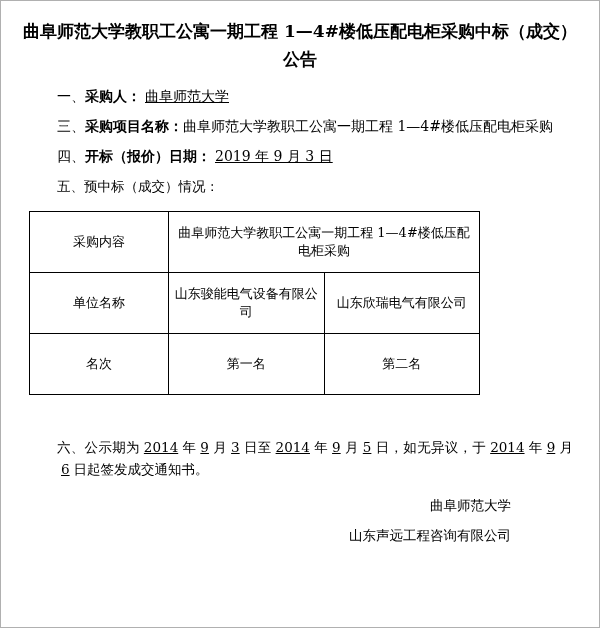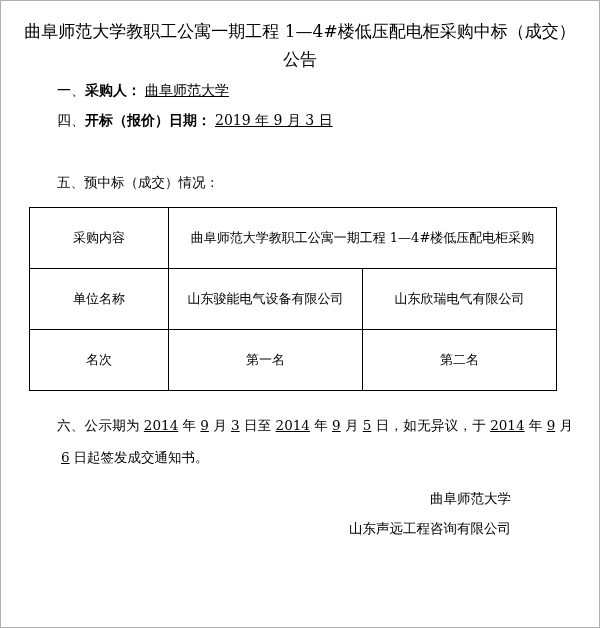--- a/index.html
+++ b/index.html
@@ -18,64 +18,63 @@
     position: relative;
     width: 600px;
     height: 628px;
     box-sizing: border-box;
     border: 1px solid #b0b0b0;
     padding: 10px 22px 0 22px;
   }
   .doc-title {
     text-align: center;
     font-size: 17px;
-    font-weight: normal;
+    font-weight: bold;
     line-height: 28px;
     letter-spacing: 0px;
-    margin: 6px 0 2px 0;
+    margin: 6px 0 8px 0;
   }
   .clause {
     font-size: 14px;
     line-height: 30px;
     white-space: nowrap;
     padding-left: 34px;
   }
   .clause .lbl {
     font-weight: bold;
   }
   .u {
     text-decoration: underline;
     padding: 0 4px;
   }
   .clause-plain {
     font-size: 13.5px;
     line-height: 30px;
     padding-left: 34px;
-    margin-top: 32px;
   }
   table.bid {
     border-collapse: collapse;
-    width: 528px;
+    width: 451px;
     margin: 10px 4px 0 6px;
     table-layout: fixed;
   }
   table.bid td {
     border: 1px solid #000000;
     text-align: center;
     font-size: 13px;
     height: 56px;
     padding: 2px 4px;
   }
   td.label-col {
     width: 130px;
   }
   .notice {
     font-size: 13.5px;
-    line-height: 32px;
-    margin-top: 18px;
+    line-height: 22px;
+    margin-top: 41px;
     padding-left: 34px;
     padding-right: 4px;
     text-align: justify;
   }
   .signature {
     font-size: 13.5px;
     line-height: 30px;
     text-align: right;
     padding-right: 66px;
     margin-top: 10px;
@@ -89,20 +88,23 @@
 
 <div class="page">
 
   <div class="doc-title">曲阜师范大学教职工公寓一期工程 1—4#楼低压配电柜采购中标（成交）公告</div>
 
   <div class="clause">
     <span>一、</span><span class="lbl">采购人：</span><span class="u">曲阜师范大学</span>
   </div>
 
 
+  <div class="clause">
+    <span>三、</span><span class="lbl">采购项目名称：</span><span>曲阜师范大学教职工公寓一期工程 1—4#楼低压配电柜采购</span>
+  </div>
 
   <div class="clause">
     <span>四、</span><span class="lbl">开标（报价）日期：</span><span class="u">2019 年 9 月 3 日</span>
   </div>
 
   <div class="clause-plain">五、预中标（成交）情况：</div>
 
   <table class="bid">
     <tbody>
         <tr>

